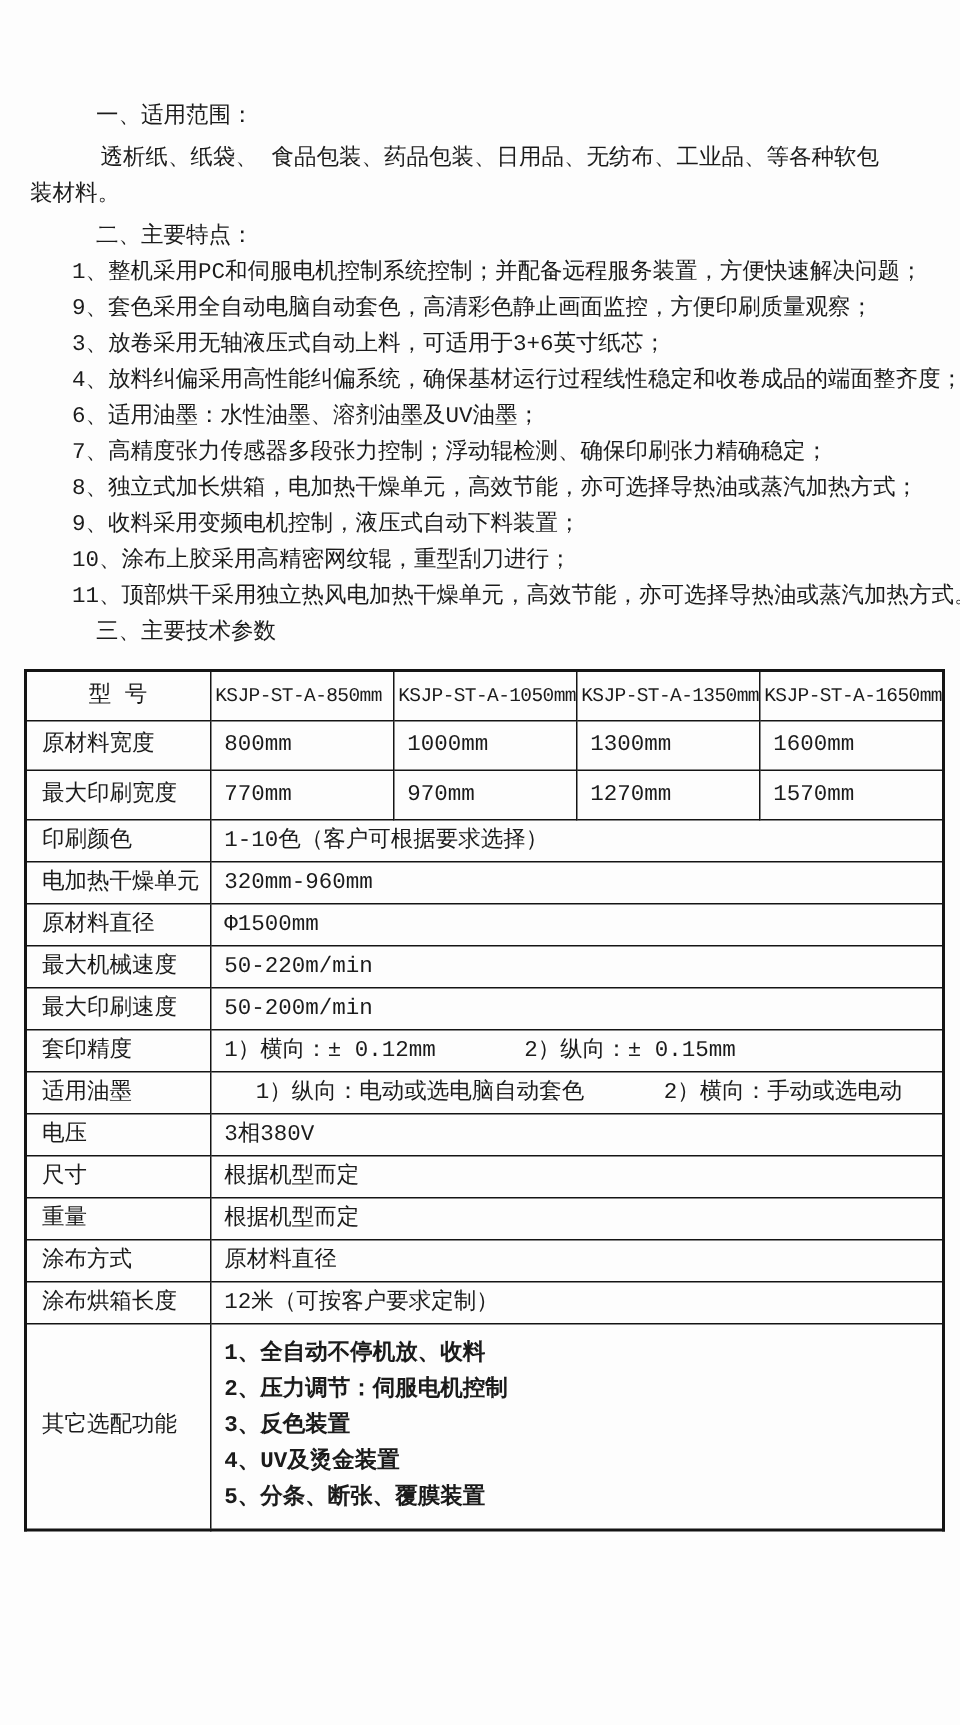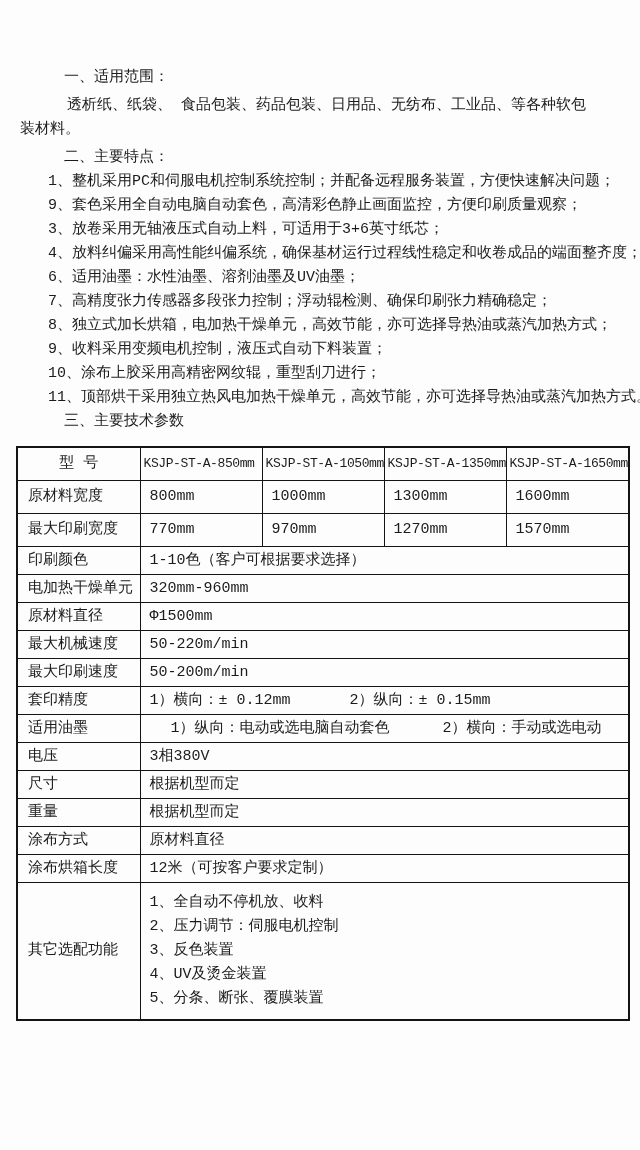--- a/index.html
+++ b/index.html
@@ -37,21 +37,21 @@
   td.lbl { padding: 0 2px 0 10px; }
   td.lbl-center { text-align: center; padding: 0 2px; }
   td.model {
     font-size: 13px;
     letter-spacing: -0.4px;
     padding: 0 1px 0 3px;
   }
   td.val { padding: 0 2px 0 9px; }
   span.part1-a { display: inline-block; min-width: 200px; }
   span.part1-b { display: inline-block; min-width: 272px; margin-left: 21px; }
-  td.opt-cell { padding: 8px 18px 8px 9px; }
+  td.opt-cell { padding: 8px 18px 8px 9px; font-weight: bold; }
   td.opt-cell div { line-height: 24px; }
 </style>
 </head>
 <body>
 
 <div class="page">
 
   <div class="heading">一、适用范围：</div>
   <p class="para">透析纸、纸袋、 食品包装、药品包装、日用品、无纺布、工业品、等各种软包装材料。</p>
 

